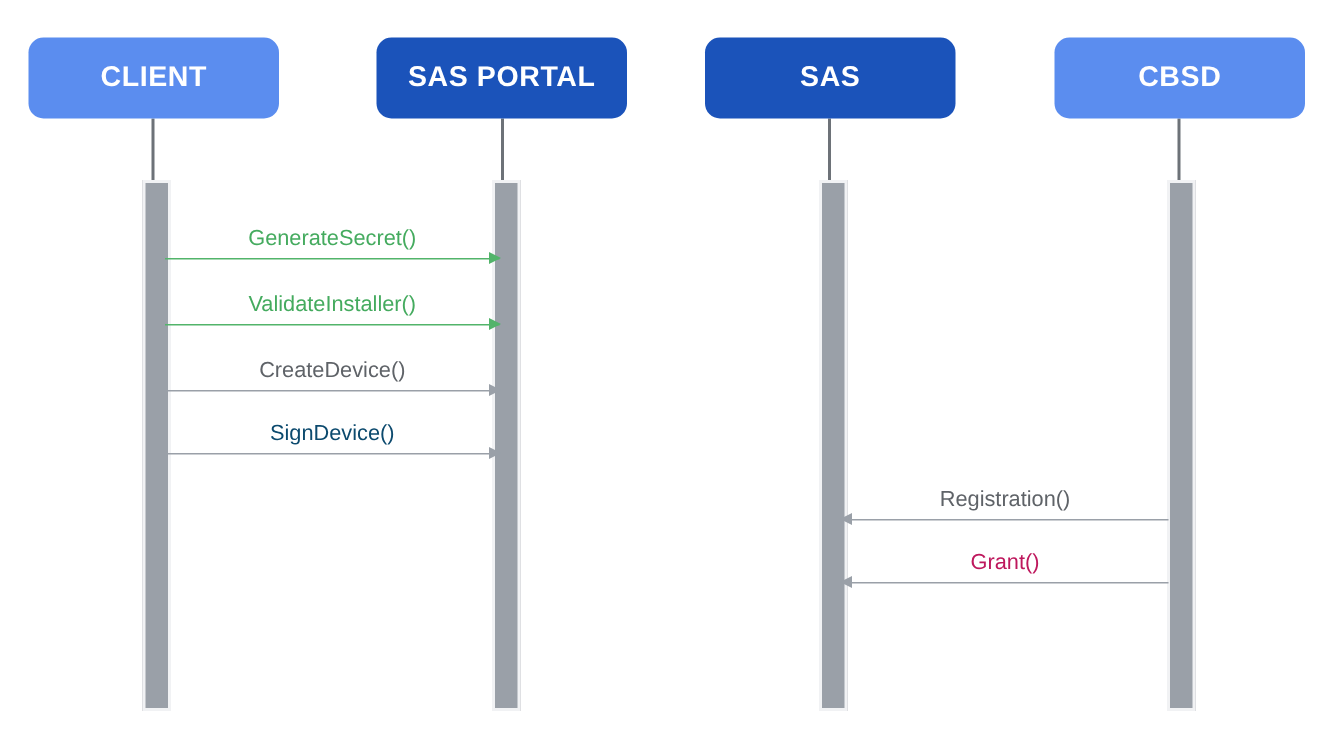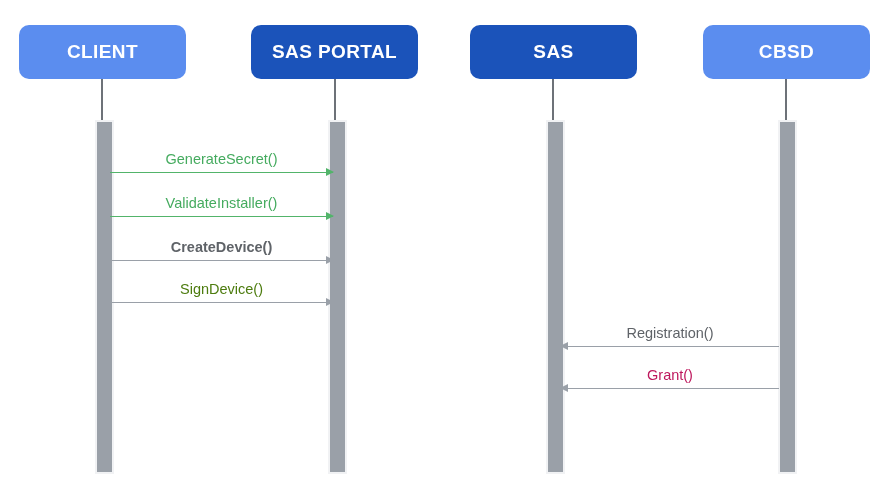--- a/index.html
+++ b/index.html
@@ -126,26 +126,26 @@
       <div class="msg-label" style="color: rgb(69, 171, 95);">GenerateSecret()</div>
     </div>
     <div class="message" style="left: 110px; top: 216px; width: 223px;">
       <div class="msg-line" style="border-top-color: rgb(82, 180, 106);"></div>
       <div class="msg-arrow right" style="border-left-color: rgb(82, 180, 106);"></div>
       <div class="msg-label" style="color: rgb(69, 171, 95);">ValidateInstaller()</div>
     </div>
     <div class="message" style="left: 110px; top: 260px; width: 223px;">
       <div class="msg-line" style="border-top-color: rgb(154, 160, 168);"></div>
       <div class="msg-arrow right" style="border-left-color: rgb(154, 160, 168);"></div>
-      <div class="msg-label" style="color: rgb(95, 99, 104); font-weight: bold;">CreateDevice()</div>
+      <div class="msg-label" style="color: rgb(95, 99, 104);">CreateDevice()</div>
     </div>
     <div class="message" style="left: 110px; top: 302px; width: 223px;">
       <div class="msg-line" style="border-top-color: rgb(154, 160, 168);"></div>
       <div class="msg-arrow right" style="border-left-color: rgb(154, 160, 168);"></div>
-      <div class="msg-label" style="color: #4d7c0f;">SignDevice()</div>
+      <div class="msg-label" style="color: #0c4a6e;">SignDevice()</div>
     </div>
     <div class="message" style="left: 561px; top: 346px; width: 218px;">
       <div class="msg-line" style="border-top-color: rgb(154, 160, 168);"></div>
       <div class="msg-arrow left" style="border-right-color: rgb(154, 160, 168);"></div>
       <div class="msg-label" style="color: rgb(95, 99, 104);">Registration()</div>
     </div>
     <div class="message" style="left: 561px; top: 388px; width: 218px;">
       <div class="msg-line" style="border-top-color: rgb(154, 160, 168);"></div>
       <div class="msg-arrow left" style="border-right-color: rgb(154, 160, 168);"></div>
       <div class="msg-label" style="color: #be185d;">Grant()</div>

